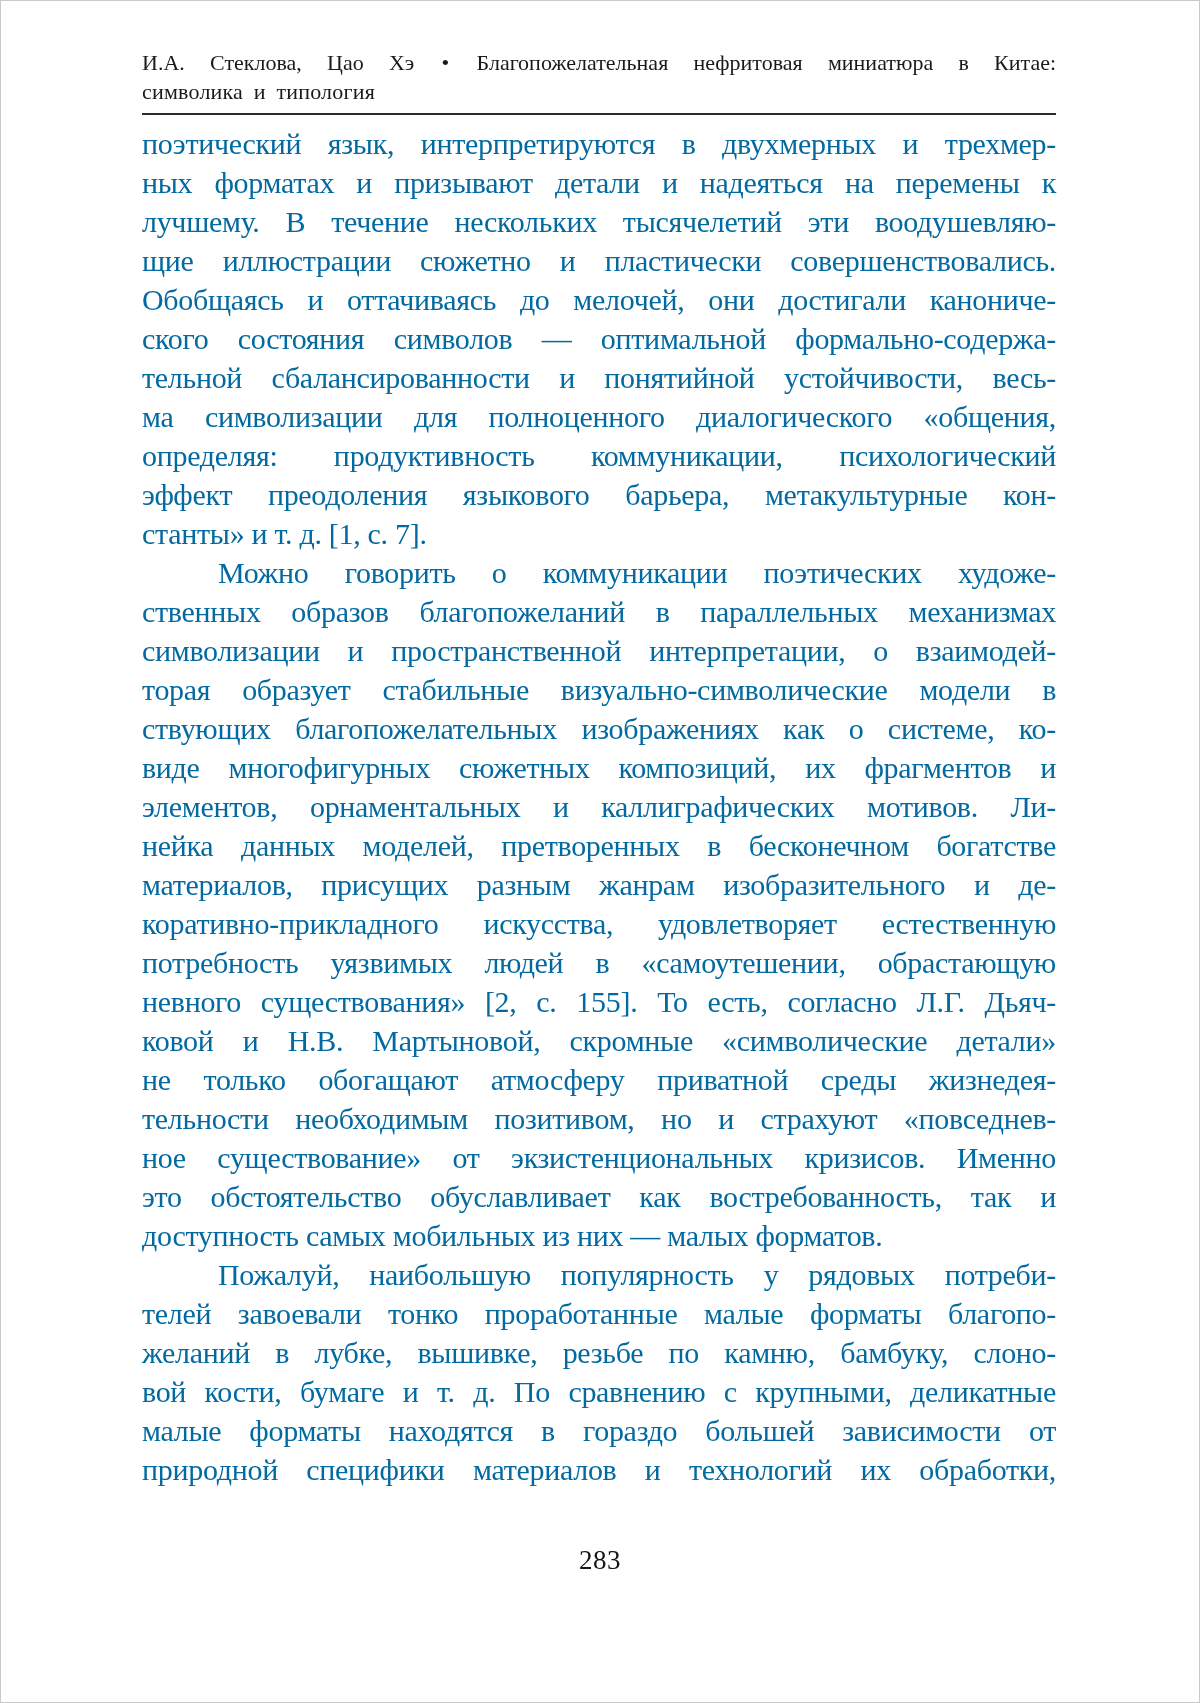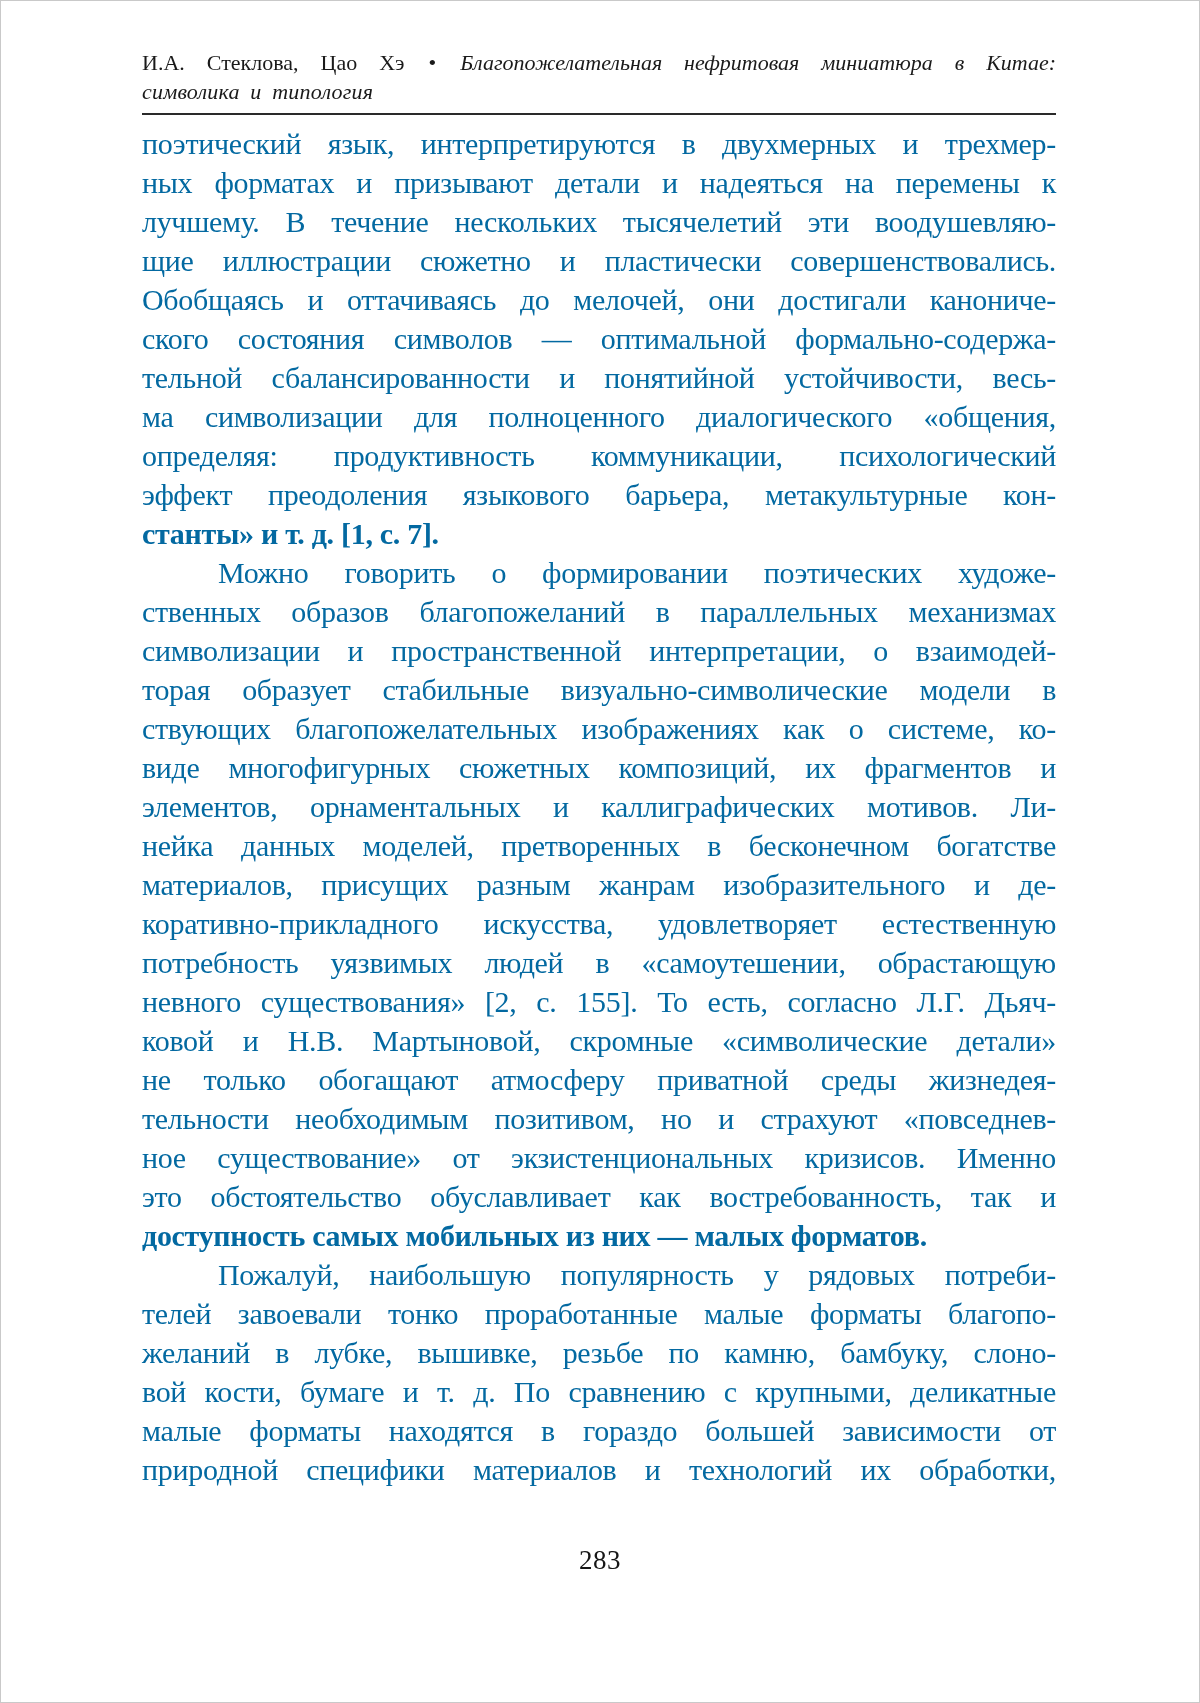--- a/index.html
+++ b/index.html
@@ -25,21 +25,21 @@
     margin-top: 47px;
     font-size: 22px;
     line-height: 29px;
     color: #1a1a1a;
   }
   .head-line1 {
     text-align: justify;
     text-align-last: justify;
     white-space: normal;
   }
-  .italic { font-style: italic; }
+  .italic { }
   .head-line2 {
     word-spacing: 5px;
     letter-spacing: 0.2px;
   }
   .bullet { padding: 0 2px; font-style: normal; }
   .head-rule {
     margin-top: 7px;
     border: 0;
     border-top: 2px solid #2a2a2a;
     width: 100%;
@@ -50,21 +50,21 @@
     font-size: 30px;
     line-height: 39px;
     letter-spacing: -0.3px;
     color: #0369a1;
   }
   .paragraph { margin: 0; }
   .line {
     text-align: justify;
     text-align-last: justify;
   }
-  .line.line-end { text-align-last: left; font-weight: bold; }
+  .line.line-end { text-align-last: left; }
   .line.first { text-indent: 76px; }
   
   .page-number {
     position: absolute;
     left: 0;
     width: 100%;
     top: 1544px;
     text-align: center;
     font-size: 27px;
     letter-spacing: 0.5px;
@@ -96,21 +96,21 @@
           <div class="line">щие иллюстрации сюжетно и пластически совершенствовались.</div>
           <div class="line">Обобщаясь и оттачиваясь до мелочей, они достигали канониче-</div>
           <div class="line">ского состояния символов — оптимальной формально-содержа-</div>
           <div class="line">тельной сбалансированности и понятийной устойчивости, весь-</div>
           <div class="line">ма символизации для полноценного диалогического «общения,</div>
           <div class="line">определяя: продуктивность коммуникации, психологический</div>
           <div class="line">эффект преодоления языкового барьера, метакультурные кон-</div>
           <div class="line line-end">станты» и т. д. [1, с. 7].</div>
         </div>
         <div class="paragraph">
-          <div class="line first">Можно говорить о формировании поэтических художе-</div>
+          <div class="line first">Можно говорить о коммуникации поэтических художе-</div>
           <div class="line">ственных образов благопожеланий в параллельных механизмах</div>
           <div class="line">символизации и пространственной интерпретации, о взаимодей-</div>
           <div class="line">торая образует стабильные визуально-символические модели в</div>
           <div class="line">ствующих благопожелательных изображениях как о системе, ко-</div>
           <div class="line">виде многофигурных сюжетных композиций, их фрагментов и</div>
           <div class="line">элементов, орнаментальных и каллиграфических мотивов. Ли-</div>
           <div class="line">нейка данных моделей, претворенных в бесконечном богатстве</div>
           <div class="line">материалов, присущих разным жанрам изобразительного и де-</div>
           <div class="line">коративно-прикладного искусства, удовлетворяет естественную</div>
           <div class="line">потребность уязвимых людей в «самоутешении, обрастающую</div>

